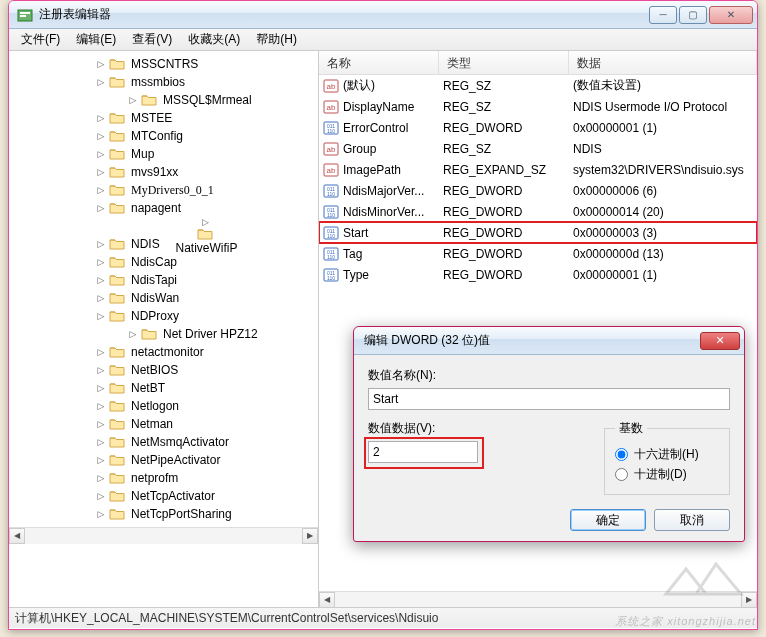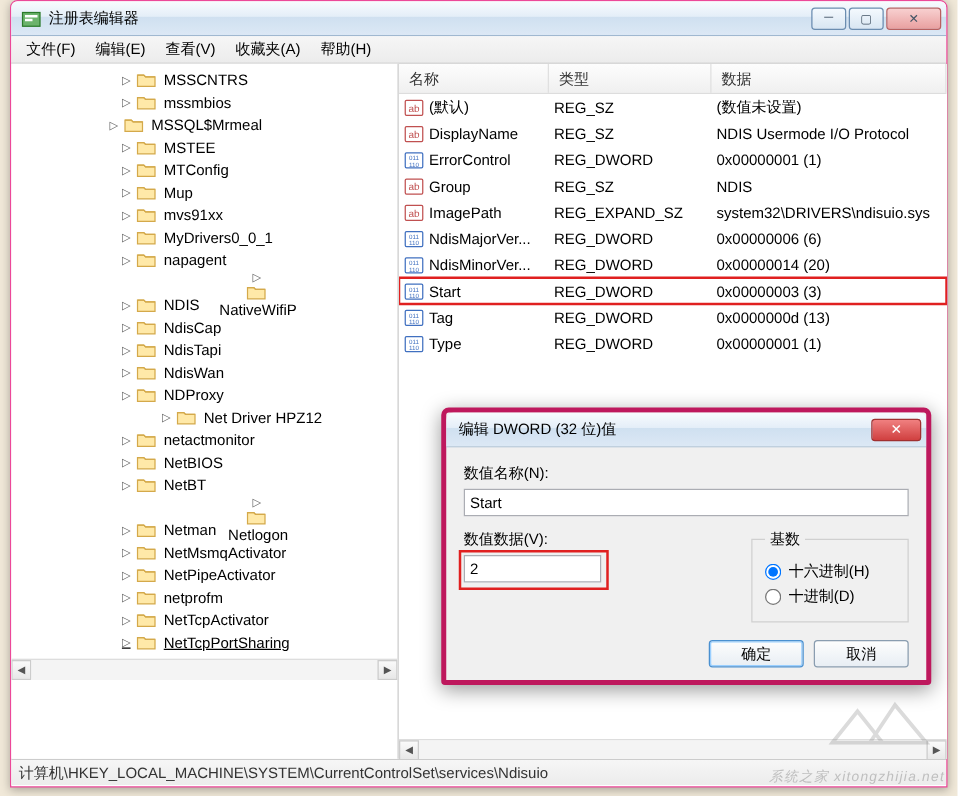--- a/index.html
+++ b/index.html
@@ -41,21 +41,21 @@
     .val-icon { width: 16px; height: 16px; margin-right: 4px; display: inline-flex; }
     .list-cell { font-size: 12px; overflow: hidden; text-overflow: ellipsis; white-space: nowrap; padding-right: 4px; }
     
     .statusbar { height: 21px; background: linear-gradient(#f6f6f6, #ececec); border-top: 1px solid #ccc; display: flex; align-items: center; padding: 0 6px; font-size: 12px; color: #333; }
     
     .hscroll { height: 16px; background: #f0f0f0; border-top: 1px solid #ddd; display: flex; align-items: center; }
     .hscroll-arrow { width: 16px; height: 16px; background: linear-gradient(#fafafa,#e8e8e8); border: 1px solid #ccc; display: flex; align-items: center; justify-content: center; font-size: 8px; color: #555; }
     .hscroll-track { flex: 1; height: 16px; background: #f4f4f4; }
     
     
-    .dialog { position: absolute; left: 353px; top: 326px; width: 392px; background: #f0f0f0; border: 4px solid #be185d; border-radius: 6px 6px 3px 3px; box-shadow: 0 4px 16px rgba(0,0,0,0.4); }
+    .dialog { position: absolute; left: 353px; top: 326px; width: 392px; background: #f0f0f0; border: 1px solid #be185d; border-radius: 6px 6px 3px 3px; box-shadow: 0 4px 16px rgba(0,0,0,0.4); }
     .dlg-title { height: 28px; background: linear-gradient(#f8fbfe, #e4eef8 45%, #cfe0f0 46%, #dce8f5); border-radius: 6px 6px 0 0; display: flex; align-items: center; padding: 0 4px 0 10px; border-bottom: 1px solid #a0b8d0; }
     .dlg-title-text { flex: 1; font-size: 12px; }
     .dlg-close { width: 40px; height: 18px; background: linear-gradient(#f08080,#d04040); border: 1px solid #a03030; border-radius: 3px; color: #fff; display: flex; align-items: center; justify-content: center; font-size: 11px; cursor: pointer; }
     .dlg-body { padding: 12px 14px 10px; }
     .dlg-label { font-size: 12px; margin-bottom: 4px; color: #000; }
     .dlg-input { width: 100%; height: 22px; border: 1px solid #abadb3; padding: 2px 4px; font-size: 12px; background: #fff; margin-bottom: 10px; }
     .dlg-input.readonly { background: #fff; }
     .dlg-row { display: flex; gap: 16px; }
     .dlg-col-left { flex: 1; }
     .dlg-col-right { width: 126px; }
@@ -119,21 +119,21 @@
           <div class="tree-row" style="padding-left: 86px;">
             <span class="tree-toggle has"></span>
             <span class="folder-icon">
               <svg viewBox="0 0 16 14">
                 <path d="M1 3 h5 l1.5 1.5 H15 V12 H1 Z" fill="#ffe9a8" stroke="#d4a94a"></path>
                 <path d="M1 3 h5 l1.5 1.5 H15" fill="none" stroke="#d4a94a"></path>
               </svg>
             </span>
             <span class="tree-label">mssmbios</span>
           </div>
-          <div class="tree-row" style="padding-left: 76px;">
+          <div class="tree-row" style="padding-left: 118px;">
             <span class="tree-toggle has"></span>
             <span class="folder-icon">
               <svg viewBox="0 0 16 14">
                 <path d="M1 3 h5 l1.5 1.5 H15 V12 H1 Z" fill="#ffe9a8" stroke="#d4a94a"></path>
                 <path d="M1 3 h5 l1.5 1.5 H15" fill="none" stroke="#d4a94a"></path>
               </svg>
             </span>
             <span class="tree-label">MSSQL$Mrmeal</span>
           </div>
           <div class="tree-row" style="padding-left: 86px;">
@@ -169,21 +169,21 @@
           <div class="tree-row" style="padding-left: 86px;">
             <span class="tree-toggle has"></span>
             <span class="folder-icon">
               <svg viewBox="0 0 16 14">
                 <path d="M1 3 h5 l1.5 1.5 H15 V12 H1 Z" fill="#ffe9a8" stroke="#d4a94a"></path>
                 <path d="M1 3 h5 l1.5 1.5 H15" fill="none" stroke="#d4a94a"></path>
               </svg>
             </span>
             <span class="tree-label">mvs91xx</span>
           </div>
-          <div class="tree-row" style="padding-left: 86px;">
+          <div class="tree-row" style="padding-left: 86px; font-family: Liberation Serif, serif;">
             <span class="tree-toggle has"></span>
             <span class="folder-icon">
               <svg viewBox="0 0 16 14">
                 <path d="M1 3 h5 l1.5 1.5 H15 V12 H1 Z" fill="#ffe9a8" stroke="#d4a94a"></path>
                 <path d="M1 3 h5 l1.5 1.5 H15" fill="none" stroke="#d4a94a"></path>
               </svg>
             </span>
             <span class="tree-label">MyDrivers0_0_1</span>
           </div>
           <div class="tree-row" style="padding-left: 86px;">
@@ -289,21 +289,21 @@
           <div class="tree-row" style="padding-left: 86px;">
             <span class="tree-toggle has"></span>
             <span class="folder-icon">
               <svg viewBox="0 0 16 14">
                 <path d="M1 3 h5 l1.5 1.5 H15 V12 H1 Z" fill="#ffe9a8" stroke="#d4a94a"></path>
                 <path d="M1 3 h5 l1.5 1.5 H15" fill="none" stroke="#d4a94a"></path>
               </svg>
             </span>
             <span class="tree-label">NetBT</span>
           </div>
-          <div class="tree-row" style="padding-left: 86px; flex-direction: column;">
+          <div class="tree-row" style="padding-left: 86px;">
             <span class="tree-toggle has"></span>
             <span class="folder-icon">
               <svg viewBox="0 0 16 14">
                 <path d="M1 3 h5 l1.5 1.5 H15 V12 H1 Z" fill="#ffe9a8" stroke="#d4a94a"></path>
                 <path d="M1 3 h5 l1.5 1.5 H15" fill="none" stroke="#d4a94a"></path>
               </svg>
             </span>
             <span class="tree-label">Netlogon</span>
           </div>
           <div class="tree-row" style="padding-left: 86px;">
@@ -349,21 +349,21 @@
           <div class="tree-row" style="padding-left: 86px;">
             <span class="tree-toggle has"></span>
             <span class="folder-icon">
               <svg viewBox="0 0 16 14">
                 <path d="M1 3 h5 l1.5 1.5 H15 V12 H1 Z" fill="#ffe9a8" stroke="#d4a94a"></path>
                 <path d="M1 3 h5 l1.5 1.5 H15" fill="none" stroke="#d4a94a"></path>
               </svg>
             </span>
             <span class="tree-label">NetTcpActivator</span>
           </div>
-          <div class="tree-row" style="padding-left: 86px; text-decoration: underline;">
+          <div class="tree-row" style="padding-left: 86px;">
             <span class="tree-toggle has"></span>
             <span class="folder-icon">
               <svg viewBox="0 0 16 14">
                 <path d="M1 3 h5 l1.5 1.5 H15 V12 H1 Z" fill="#ffe9a8" stroke="#d4a94a"></path>
                 <path d="M1 3 h5 l1.5 1.5 H15" fill="none" stroke="#d4a94a"></path>
               </svg>
             </span>
             <span class="tree-label">NetTcpPortSharing</span>
           </div>
         </div>

